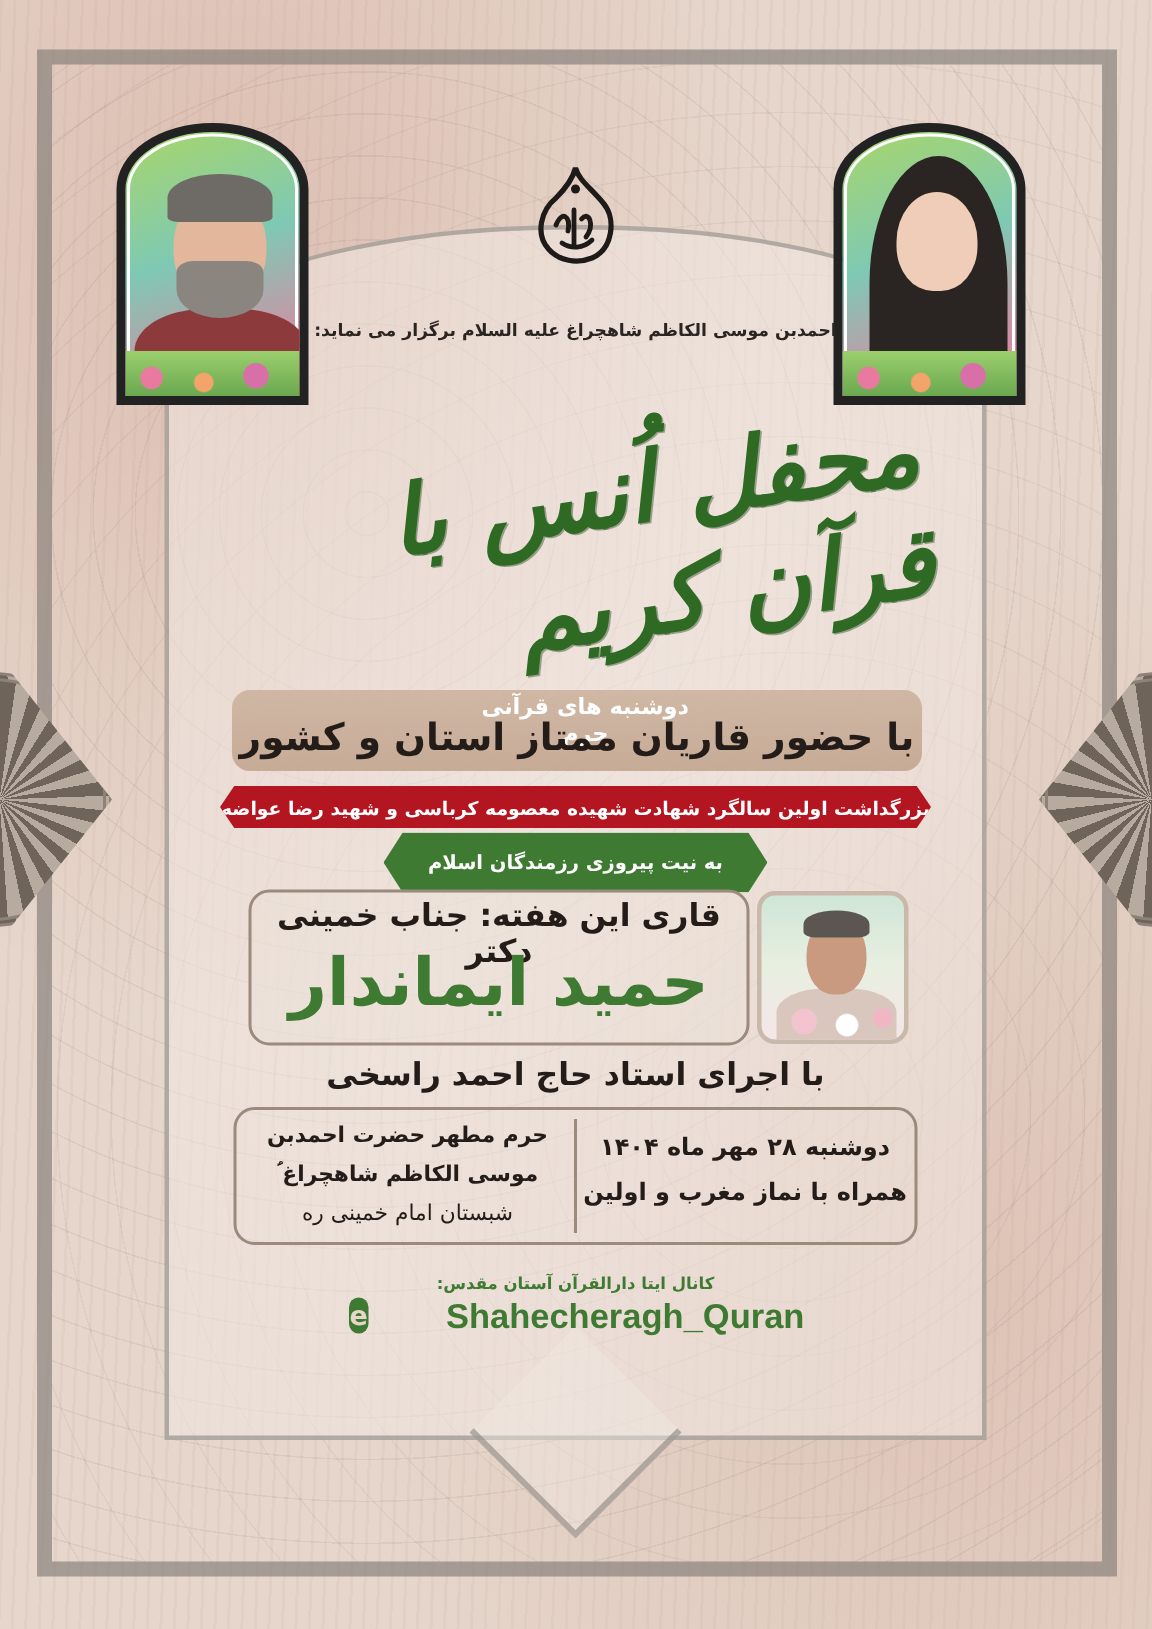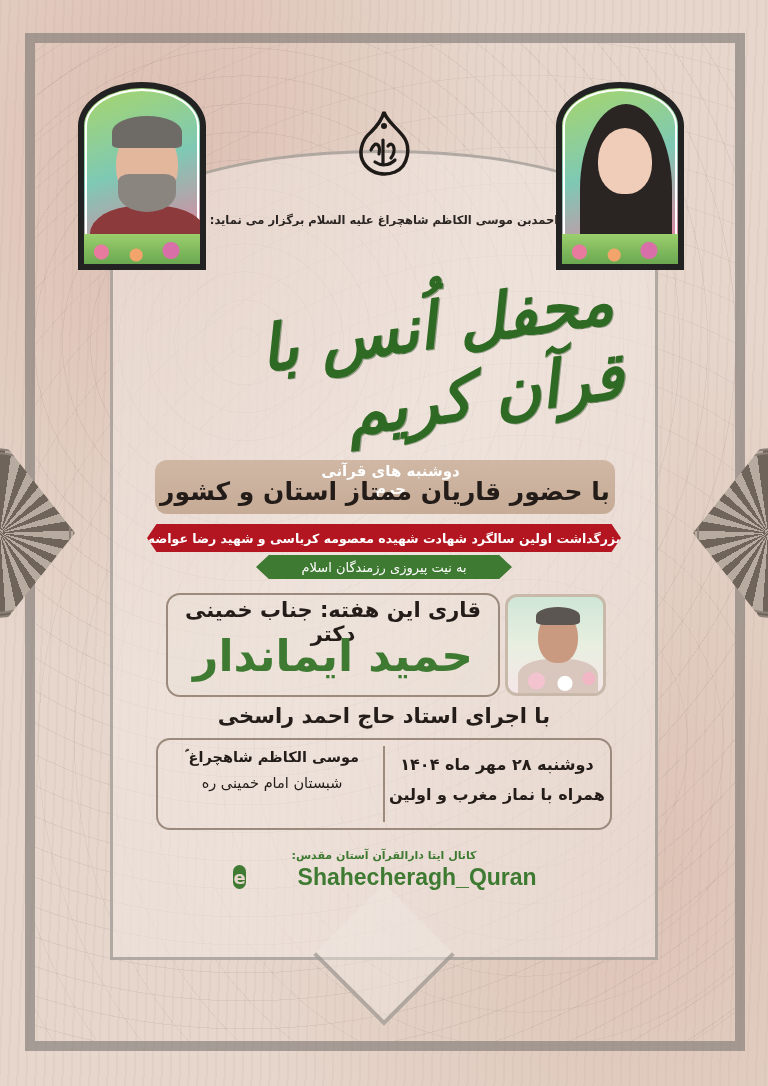--- a/index.html
+++ b/index.html
@@ -121,25 +121,25 @@
     letter-spacing: 1px;
   }
   .red-banner {
     position: absolute; left: 147px; top: 524px; width: 474px; height: 28px;
     background: #b31621;
     clip-path: polygon(2% 0, 98% 0, 100% 50%, 98% 100%, 2% 100%, 0 50%);
     display: flex; align-items: center; justify-content: center;
     color: #fff; font-size: 12.5px; font-weight: bold;
   }
   .green-banner {
-    position: absolute; left: 256px; top: 555px; width: 256px; height: 24px;
+    position: absolute; left: 256px; top: 555px; width: 256px; height: 40px;
     background: #3e7a31;
     clip-path: polygon(5% 0, 95% 0, 100% 50%, 95% 100%, 5% 100%, 0 50%);
     display: flex; align-items: center; justify-content: center;
-    color: #fff; font-size: 13px; font-weight: normal;
+    color: #fff; font-size: 13px; font-weight: bold;
   }
   .reciter-box {
     position: absolute; left: 166px; top: 593px; width: 334px; height: 104px;
     border: 2px solid #9c8a7d; border-radius: 14px;
     background: rgba(235,225,215,0.4);
   }
   .reciter-label {
     position: absolute; left: 170px; top: 598px; width: 326px;
     text-align: center; font-size: 21px; font-weight: bold; color: #231c18;
   }
@@ -270,20 +270,21 @@
 
 <div class="host-line">با اجرای استاد حاج احمد راسخی</div>
 
 <div class="info-box"></div>
 <div class="info-divider"></div>
 <div class="info-right">
   <div>دوشنبه ۲۸ مهر ماه ۱۴۰۴</div>
   <div>همراه با نماز مغرب و اولین</div>
 </div>
 <div class="info-left">
+  <div>حرم مطهر حضرت احمدبن</div>
   <div>موسی الکاظم شاهچراغ ؑ</div>
   <div class="last">شبستان امام خمینی ره</div>
 </div>
 
 <div class="channel-label">کانال ایتا دارالقرآن آستان مقدس:</div>
 <div class="channel-handle">
   <span class="eitaa-icon">e</span>
   <span class="handle-text">Shahecheragh_Quran</span>
 </div>
 

